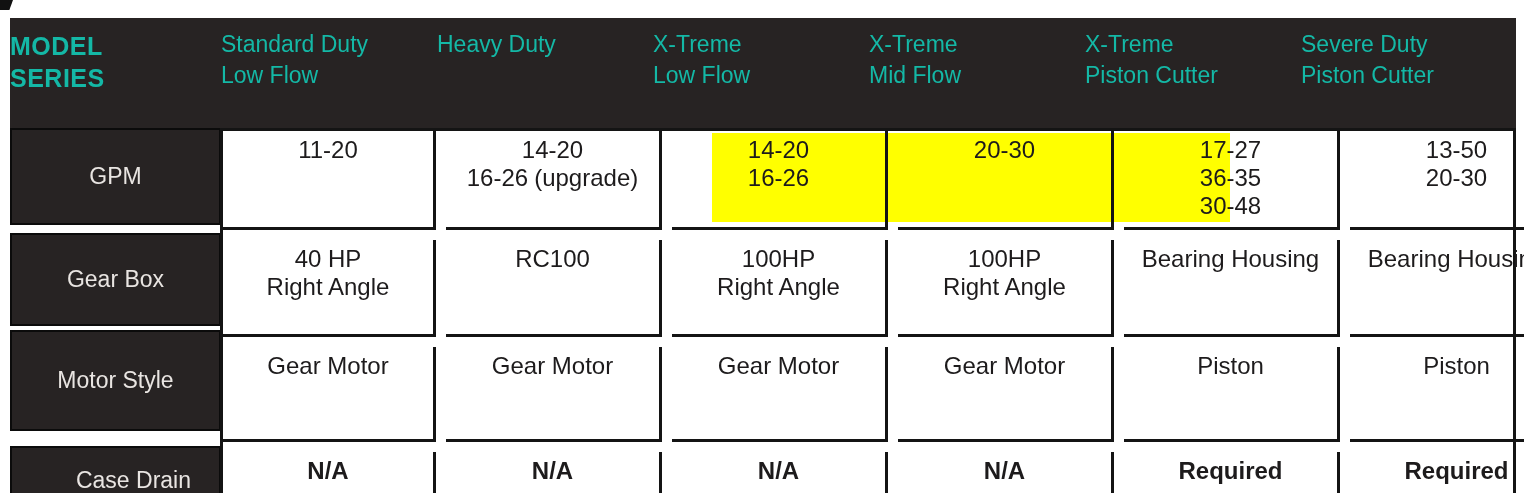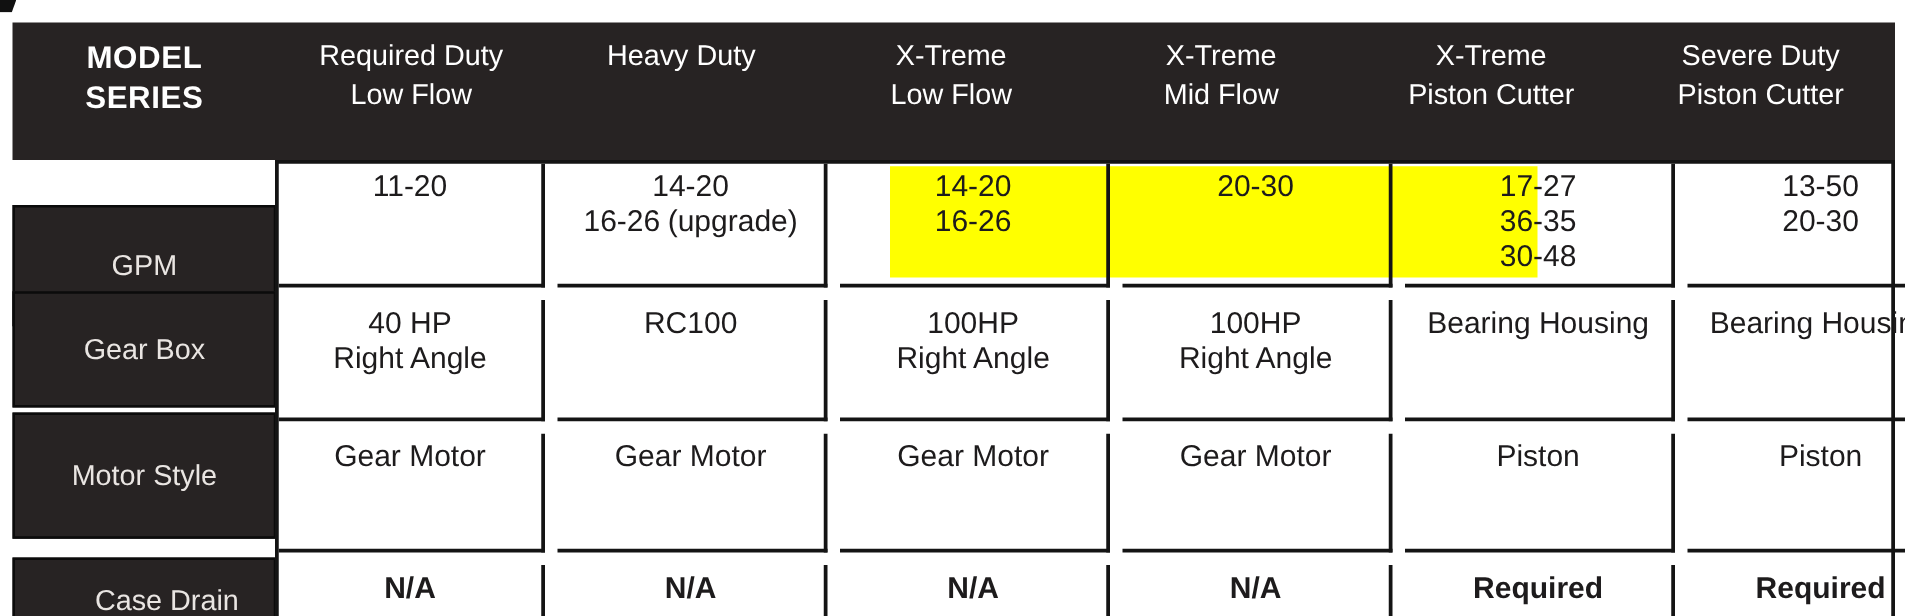--- a/index.html
+++ b/index.html
@@ -9,32 +9,32 @@
   }
   
   .artifact{position:absolute;left:0;top:0;width:13px;height:10px;background:#111;
     clip-path:polygon(0 0,100% 0,72% 100%,0 100%);}
 
   
   .header-band{
     position:absolute;left:10px;top:18px;width:1506px;height:110px;
     background:#272323;display:flex;box-sizing:border-box;
   }
-  .hcell{flex:0 0 216px;text-align:center;color:#ffffff;font-size:23px;
+  .hcell{flex:0 0 216px;color:#14b8a6;font-size:23px;
     line-height:31px;padding-top:11px;box-sizing:border-box;}
   .hcell.corner{flex:0 0 211px;font-weight:bold;font-size:25px;line-height:32px;padding-top:12px;letter-spacing:.5px;}
   .hcell:last-child{flex:1 1 auto;}
 
   
   .rlabel{
     position:absolute;left:10px;width:211px;background:#272323;
     border:2px solid #0b0b0b;box-sizing:border-box;
     color:#e9e5e2;font-size:23px;display:flex;align-items:center;justify-content:center;
   }
-  .rlabel.gpm{top:128px;height:97px;margin-top:36px;}
+  .rlabel.gpm{top:128px;height:97px;}
   .rlabel.gearbox{top:233px;height:93px;}
   .rlabel.motor{top:330px;height:101px;}
   .rlabel.casedrain{top:446px;height:69px;padding-left:36px;}
 
   
   .data-area{
     position:absolute;left:220px;top:128px;width:1296px;height:365px;
     box-sizing:border-box;background:#ffffff;
     border-top:3px solid #141414;border-left:3px solid #141414;border-right:3px solid #141414;
   }
@@ -64,21 +64,21 @@
 <div class="page">
 
   <div class="artifact"></div>
 
   <div class="header-band">
     <div class="hcell corner">
       <div class="ln">MODEL</div>
       <div class="ln">SERIES</div>
     </div>
     <div class="hcell">
-      <div class="ln">Required Duty</div>
+      <div class="ln">Standard Duty</div>
       <div class="ln">Low Flow</div>
     </div>
     <div class="hcell">
       <div class="ln">Heavy Duty</div>
       <div class="ln"></div>
     </div>
     <div class="hcell">
       <div class="ln">X-Treme</div>
       <div class="ln">Low Flow</div>
     </div>

